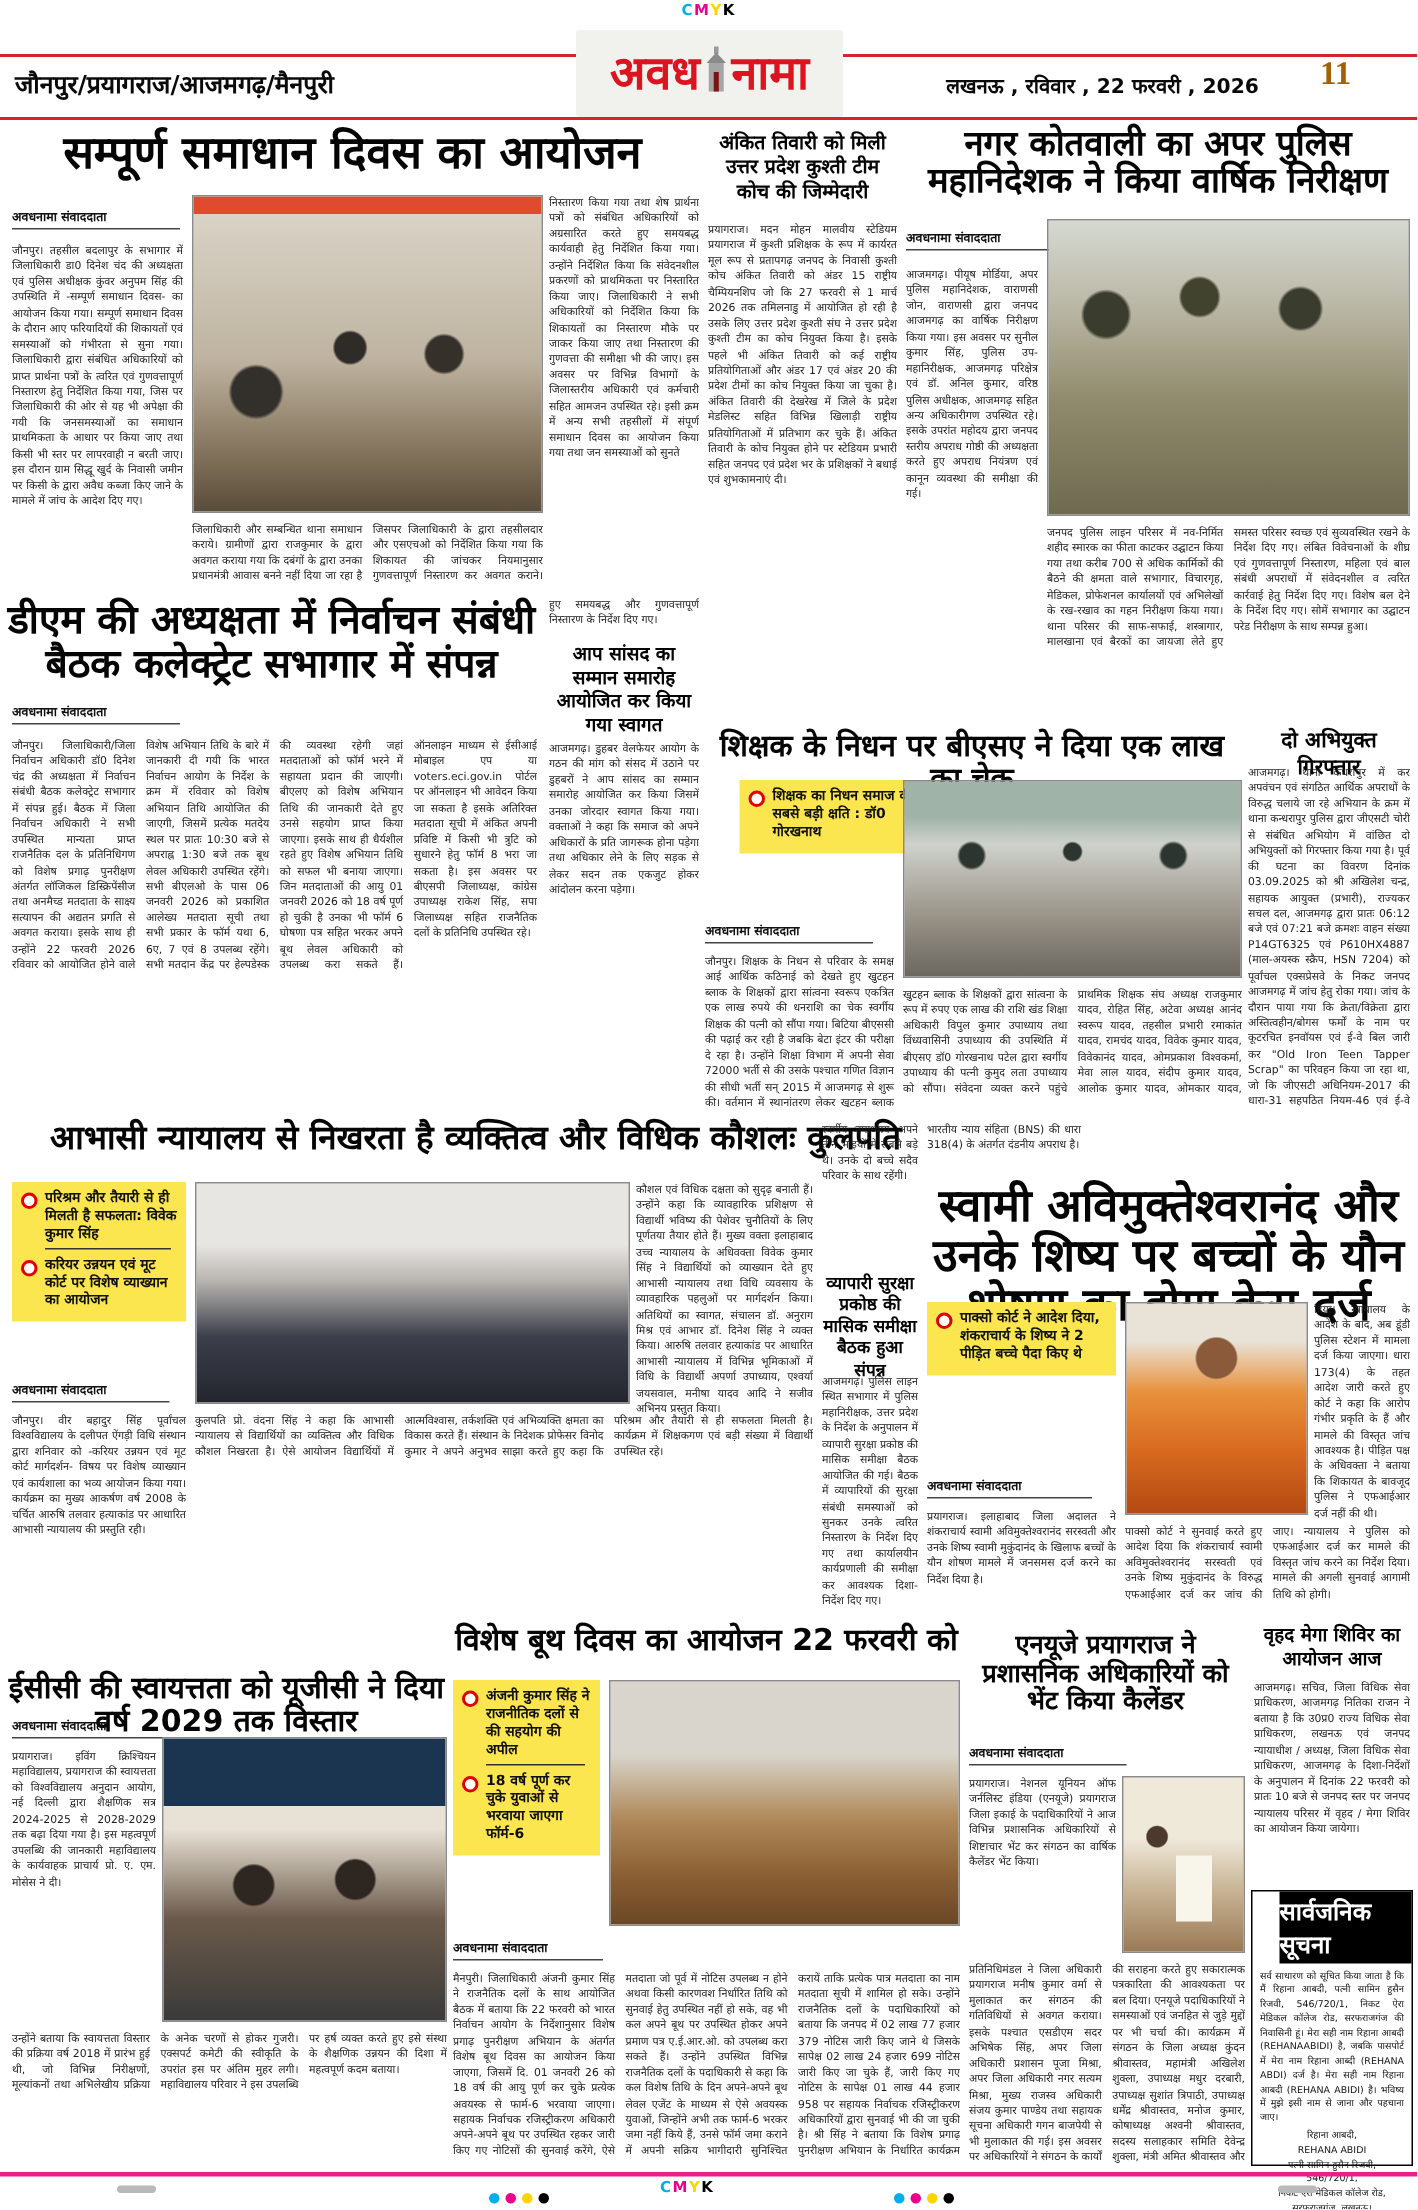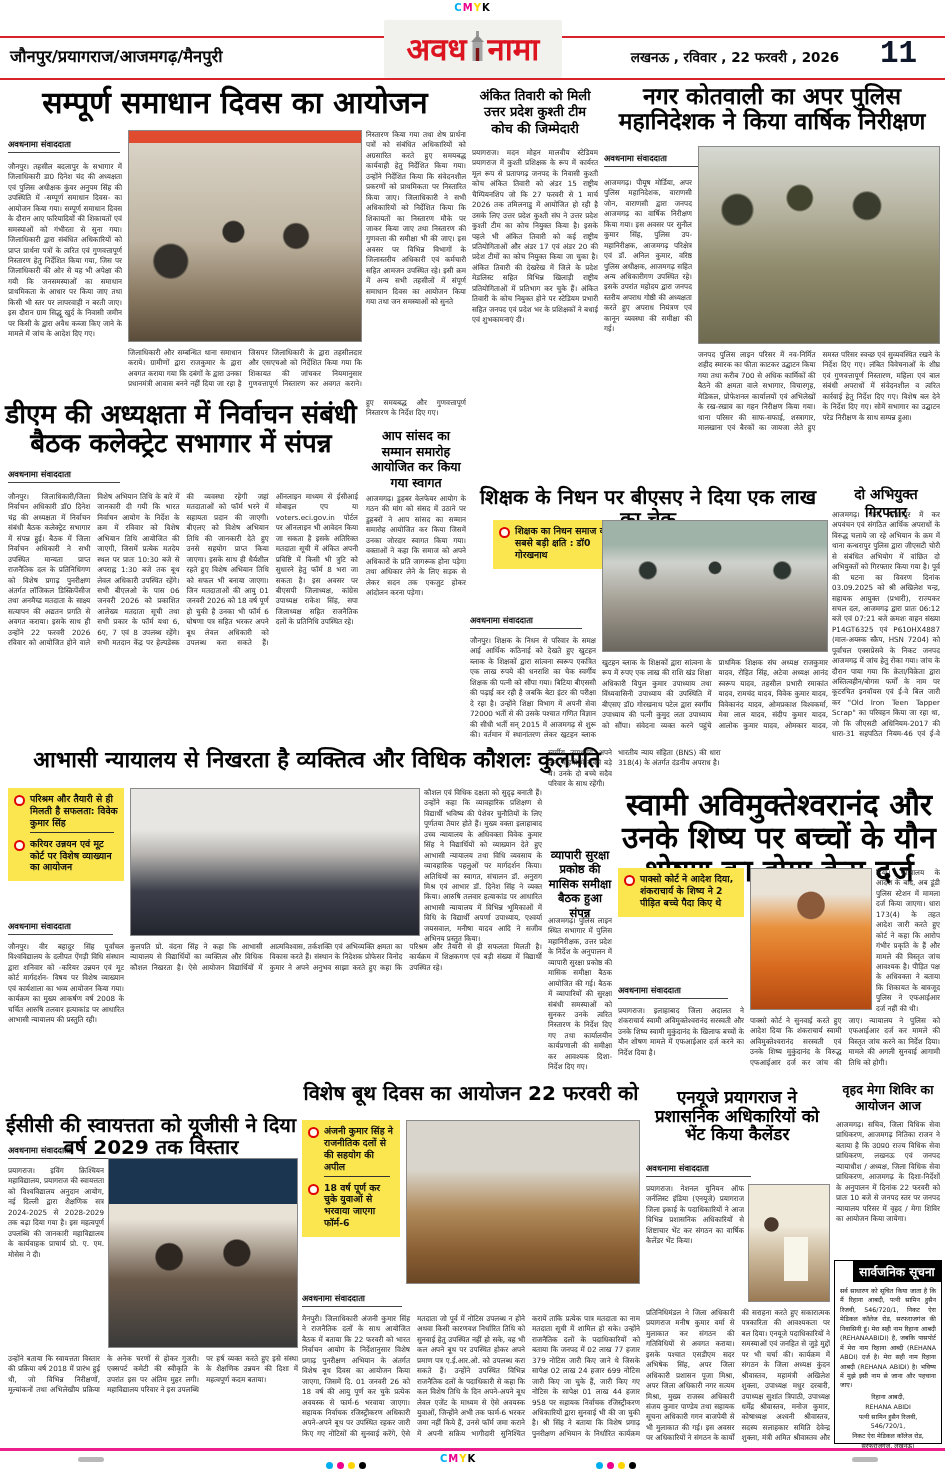--- a/index.html
+++ b/index.html
@@ -48,21 +48,21 @@
     linear-gradient(180deg,#d9d5cc 0 30%,#b08a5a 56%,#8a5f33 80%,#6b4726 100%);}
   .ph-m{background:
     linear-gradient(#f8f5ea 0 0) 62% 72%/30% 38% no-repeat,
     radial-gradient(circle at 28% 34%, #4a392c 0 7%, transparent 8%),
     linear-gradient(180deg,#efe9da 0 35%,#cbb89a 62%,#9a7a55 100%);}
   .masthead{display:flex;align-items:center;justify-content:center;gap:3px;background:#f1f1ee;border-radius:2px;}
   .masthead .mh-txt{font-size:31px;font-weight:bold;color:#dc1420;line-height:1;}
   .dot{display:inline-block;width:7px;height:7px;border-radius:50%;margin-right:4px;}
   .capsule{background:#b9b9b9;border-radius:3px;}
   .notice{border:1.6px solid #000;box-sizing:border-box;background:#fff;}
-  .notice-title{background:#000;color:#fff;font-weight:bold;font-size:12px;text-align:center;padding:2px 0;margin-left:18px;}
+  .notice-title{background:#000;color:#fff;font-weight:bold;font-size:16px;text-align:left;padding:2px 0;margin-left:18px;}
   .notice-body{font-size:6.3px;line-height:1.5;text-align:justify;color:#111;padding:4px 5px 2px 5px;}
   .sig{font-size:6.3px;line-height:1.55;text-align:center;color:#111;}
   .cmyk-letters{font-weight:bold;font-size:10px;letter-spacing:1px;}
 </style>
 </head>
 <body>
 
 <div id="page">
 
   <div class="abs cmyk-letters" style="left:0;right:0;top:2px;text-align:center;">
@@ -77,21 +77,21 @@
       <svg width="15" height="34" viewBox="0 0 15 34">
           <rect x="6" y="1" width="3" height="5" fill="#9a9a9a"></rect>
           <path d="M1 12 L7.5 5 L14 12 Z" fill="#8b8b8b"></path>
           <rect x="2.5" y="12" width="10" height="19" fill="#a5a5a5"></rect>
           <rect x="5.8" y="18" width="3.4" height="13" fill="#7a1414"></rect>
         </svg>
     </span>
     <span class="mh-txt">नामा</span>
   </div>
   <div class="abs" style="left:620px;top:48px;width:230px;text-align:center;font-size:13.5px;font-weight:bold;color:#0a0a0a;">लखनऊ , रविवार , 22 फरवरी , 2026</div>
-  <div class="abs" style="left:880px;top:36px;font-size:31px;font-weight:bold;font-family:Liberation Mono, monospace;color:#0f172a;">11</div>
+  <div class="abs" style="left:880px;top:36px;font-size:22px;font-weight:bold;font-family:Liberation Serif, serif;color:#a16207;">11</div>
   <div class="abs rule-red" style="left:0;top:78px;width:945px;"></div>
 
   <div class="abs hl" style="left:4px;top:86px;width:462px;font-size:30px;">सम्पूर्ण समाधान दिवस का आयोजन</div>
   <div class="abs byline" style="left:8px;top:138px;width:112px;">अवधनामा संवाददाता</div>
   <div class="abs ph ph-a" style="left:128px;top:130px;width:234px;height:212px;"></div>
   <div class="abs body-txt" style="left:8px;top:162px;width:114px;height:232px;overflow:hidden;">जौनपुर। तहसील बदलापुर के सभागार में जिलाधिकारी डा0 दिनेश चंद की अध्यक्षता एवं पुलिस अधीक्षक कुंवर अनुपम सिंह की उपस्थिति में -सम्पूर्ण समाधान दिवस- का आयोजन किया गया। सम्पूर्ण समाधान दिवस के दौरान आए फरियादियों की शिकायतों एवं समस्याओं को गंभीरता से सुना गया। जिलाधिकारी द्वारा संबंधित अधिकारियों को प्राप्त प्रार्थना पत्रों के त्वरित एवं गुणवत्तापूर्ण निस्तारण हेतु निर्देशित किया गया, जिस पर जिलाधिकारी की ओर से यह भी अपेक्षा की गयी कि जनसमस्याओं का समाधान प्राथमिकता के आधार पर किया जाए तथा किसी भी स्तर पर लापरवाही न बरती जाए। इस दौरान ग्राम सिद्धू खुर्द के निवासी जमीन पर किसी के द्वारा अवैध कब्जा किए जाने के मामले में जांच के आदेश दिए गए।</div>
   <div class="abs body-txt" style="left:366px;top:130px;width:100px;height:292px;overflow:hidden;">निस्तारण किया गया तथा शेष प्रार्थना पत्रों को संबंधित अधिकारियों को अग्रसारित करते हुए समयबद्ध कार्यवाही हेतु निर्देशित किया गया। उन्होंने निर्देशित किया कि संवेदनशील प्रकरणों को प्राथमिकता पर निस्तारित किया जाए। जिलाधिकारी ने सभी अधिकारियों को निर्देशित किया कि शिकायतों का निस्तारण मौके पर जाकर किया जाए तथा निस्तारण की गुणवत्ता की समीक्षा भी की जाए। इस अवसर पर विभिन्न विभागों के जिलास्तरीय अधिकारी एवं कर्मचारी सहित आमजन उपस्थित रहे। इसी क्रम में अन्य सभी तहसीलों में संपूर्ण समाधान दिवस का आयोजन किया गया तथा जन समस्याओं को सुनते</div>
   <div class="abs body-txt cols2" style="left:128px;top:348px;width:234px;height:46px;overflow:hidden;">जिलाधिकारी और सम्बन्धित थाना समाधान कराये। ग्रामीणों द्वारा राजकुमार के द्वारा अवगत कराया गया कि दबंगों के द्वारा उनका प्रधानमंत्री आवास बनने नहीं दिया जा रहा है जिसपर जिलाधिकारी के द्वारा तहसीलदार और एसएचओ को निर्देशित किया गया कि शिकायत की जांचकर नियमानुसार गुणवत्तापूर्ण निस्तारण कर अवगत कराने। केसरी ने बच्ची की जिजीविषा देखकर उसे अंगवस्त्रम और चॉकलेट देकर प्रोत्साहित किया और आश्वस्त किया कि उसका प्रमाण-पत्र बनवा दिया जायेगा। इस दौरान राजस्व, पुलिस, विकास तथा अन्य विभागों से संबंधित कुल... शिकायतें प्राप्त हुईं, जिनमें से ....का मौके पर ही</div>
 
   <div class="abs khl" style="left:472px;top:88px;width:126px;font-size:13px;">अंकित तिवारी को मिली उत्तर प्रदेश कुश्ती टीम कोच की जिम्मेदारी</div>
@@ -150,21 +150,21 @@
 
   <div class="abs body-txt cols3" style="left:618px;top:748px;width:322px;height:36px;overflow:hidden;">भारतीय न्याय संहिता (BNS) की धारा 318(4) के अंतर्गत दंडनीय अपराध है।</div>
   <div class="abs hl" style="left:618px;top:788px;width:322px;font-size:30px;">स्वामी अविमुक्तेश्वरानंद और उनके शिष्य पर बच्चों के यौन शोषण का होगा केस दर्ज</div>
   <div class="abs kicker" style="left:618px;top:868px;width:126px;">
     <div class="kitem">
         <span class="ring"></span>
         <span class="ktext">पाक्सो कोर्ट ने आदेश दिया, शंकराचार्य के शिष्य ने 2 पीड़ित बच्चे पैदा किए थे</span>
       </div>
   </div>
   <div class="abs byline" style="left:618px;top:984px;width:110px;">अवधनामा संवाददाता</div>
-  <div class="abs body-txt" style="left:618px;top:1006px;width:126px;height:70px;overflow:hidden;">प्रयागराज। इलाहाबाद जिला अदालत ने शंकराचार्य स्वामी अविमुक्तेश्वरानंद सरस्वती और उनके शिष्य स्वामी मुकुंदानंद के खिलाफ बच्चों के यौन शोषण मामले में एफआईआर दर्ज करने का निर्देश दिया है।</div>
+  <div class="abs body-txt" style="left:618px;top:1006px;width:126px;height:70px;overflow:hidden;">प्रयागराज। इलाहाबाद जिला अदालत ने शंकराचार्य स्वामी अविमुक्तेश्वरानंद सरस्वती और उनके शिष्य स्वामी मुकुंदानंद के खिलाफ बच्चों के यौन शोषण मामले में जनसमस दर्ज करने का निर्देश दिया है।</div>
   <div class="abs ph ph-j" style="left:750px;top:868px;width:122px;height:142px;"></div>
   <div class="abs body-txt" style="left:876px;top:868px;width:64px;height:208px;overflow:hidden;">दिया। न्यायालय के आदेश के बाद, अब डूंडी पुलिस स्टेशन में मामला दर्ज किया जाएगा। धारा 173(4) के तहत आदेश जारी करते हुए कोर्ट ने कहा कि आरोप गंभीर प्रकृति के हैं और मामले की विस्तृत जांच आवश्यक है। पीड़ित पक्ष के अधिवक्ता ने बताया कि शिकायत के बावजूद पुलिस ने एफआईआर दर्ज नहीं की थी।</div>
   <div class="abs body-txt cols2" style="left:750px;top:1016px;width:190px;height:60px;overflow:hidden;">पाक्सो कोर्ट ने सुनवाई करते हुए आदेश दिया कि शंकराचार्य स्वामी अविमुक्तेश्वरानंद सरस्वती एवं उनके शिष्य मुकुंदानंद के विरुद्ध एफआईआर दर्ज कर जांच की जाए। न्यायालय ने पुलिस को एफआईआर दर्ज कर मामले की विस्तृत जांच करने का निर्देश दिया। मामले की अगली सुनवाई आगामी तिथि को होगी।</div>
 
   <div class="abs hl" style="left:4px;top:1082px;width:294px;font-size:20px;margin-top:32px;">ईसीसी की स्वायत्तता को यूजीसी ने दिया वर्ष 2029 तक विस्तार</div>
   <div class="abs byline" style="left:8px;top:1144px;width:100px;">अवधनामा संवाददाता</div>
   <div class="abs body-txt" style="left:8px;top:1166px;width:96px;height:186px;overflow:hidden;">प्रयागराज। इविंग क्रिश्चियन महाविद्यालय, प्रयागराज की स्वायत्तता को विश्वविद्यालय अनुदान आयोग, नई दिल्ली द्वारा शैक्षणिक सत्र 2024-2025 से 2028-2029 तक बढ़ा दिया गया है। इस महत्वपूर्ण उपलब्धि की जानकारी महाविद्यालय के कार्यवाहक प्राचार्य प्रो. ए. एम. मोसेस ने दी।</div>
   <div class="abs ph ph-k" style="left:108px;top:1158px;width:190px;height:190px;"></div>
   <div class="abs body-txt cols3" style="left:8px;top:1354px;width:290px;height:90px;overflow:hidden;">उन्होंने बताया कि स्वायत्तता विस्तार की प्रक्रिया वर्ष 2018 में प्रारंभ हुई थी, जो विभिन्न निरीक्षणों, मूल्यांकनों तथा अभिलेखीय प्रक्रिया के अनेक चरणों से होकर गुजरी। एक्सपर्ट कमेटी की स्वीकृति के उपरांत इस पर अंतिम मुहर लगी। महाविद्यालय परिवार ने इस उपलब्धि पर हर्ष व्यक्त करते हुए इसे संस्था के शैक्षणिक उन्नयन की दिशा में महत्वपूर्ण कदम बताया।</div>
 

